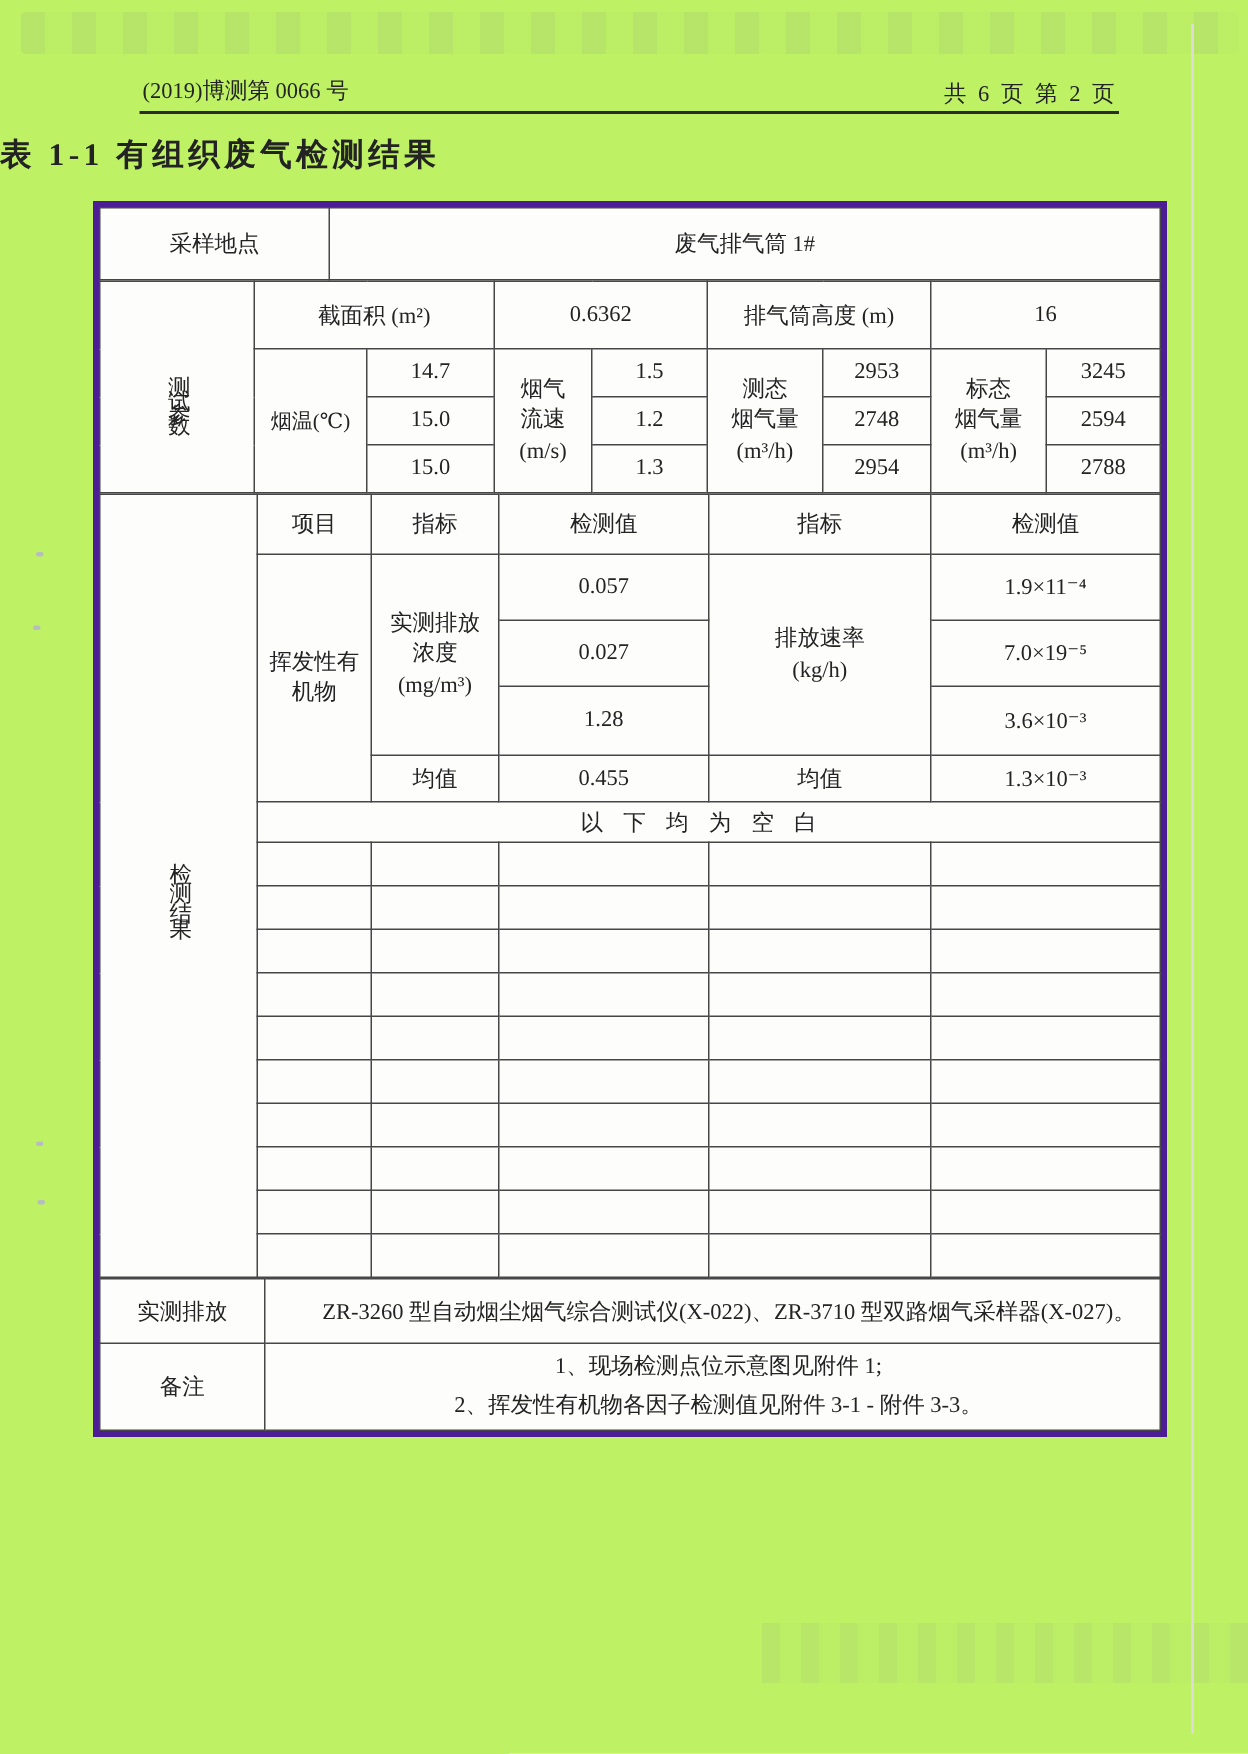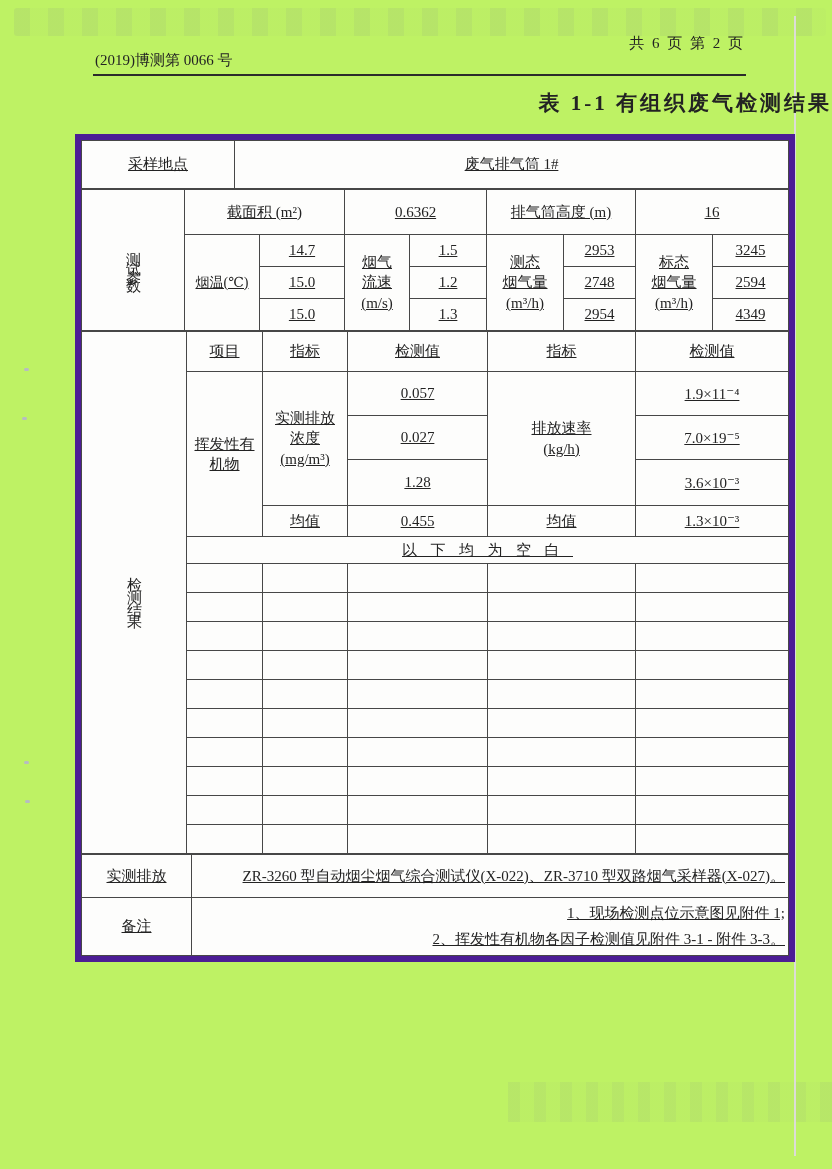--- a/index.html
+++ b/index.html
@@ -29,48 +29,48 @@
     background:#dcdcd7;
   }
   .speck { position:absolute; width:5px; height:3px; background:#b7bcc2; border-radius:2px; }
   .speck.s1 { left:24px; top:368px; }
   .speck.s2 { left:22px; top:417px; }
   .speck.s3 { left:24px; top:761px; }
   .speck.s4 { left:25px; top:800px; }
 
   
   .doc-number { position:absolute; left:95px; top:51px; font-size:15px; }
-  .page-info  { position:absolute; right:87px; top:34px; font-size:15px; letter-spacing:2px; }
+  .page-info  { position:absolute; right:87px; top:53px; font-size:15px; letter-spacing:2px; }
   .header-rule{ position:absolute; left:93px; top:74px; width:653px; height:2px; background:#2b2b2b; }
   .page-title {
     position:absolute; left:0; top:89px; width:100%; margin:0;
-    text-align:right; font-size:21px; font-weight:bold; letter-spacing:3px;
+    text-align:left; font-size:21px; font-weight:bold; letter-spacing:3px;
   }
 
   
   .wrap {
-    position:absolute; left:75px; top:134px; width:708px;
-    border:6px solid #4c1d95; background:#fdfdfc;text-decoration:underline;
+    position:absolute; left:62px; top:134px; width:708px;
+    border:4px solid #4c1d95; background:#fdfdfc;
   }
   table { border-collapse:collapse; table-layout:fixed; width:100%; }
   td {
     border:1px solid #474747; text-align:center; vertical-align:middle;
     font-size:15px; padding:1px 3px; overflow:hidden;
   }
   .preline { white-space:pre-line; line-height:1.35; }
   .nowrap  { white-space:nowrap; font-size:14px; }
   .vcell span {
     display:inline-block; writing-mode:vertical-lr; text-orientation:upright;
     line-height:1; font-size:15px;
   }
   .vcell.params span  { letter-spacing:0.6em; }
   .vcell.results span { letter-spacing:0.85em; }
   .blank-note { letter-spacing:0.9em; font-size:15px; }
-  .left-text  { text-align:right; padding-left:25px; }
-  .remarks-cell { text-align:right; padding-left:11px; }
+  .left-text  { text-align:center; padding-left:25px; }
+  .remarks-cell { text-align:center; padding-left:11px; }
   .remarks-cell div { line-height:1.7; font-size:15px; }
   .h48{height:48px} .h45{height:45px} .h32{height:32px} .h40{height:40px}
   .h44{height:44px} .h46{height:46px} .h31{height:31px} .h27{height:27px}
   .h29{height:29px} .h50{height:50px} .h43{height:43px} .h58{height:58px}
 </style>
 </head>
 <body>
 
 <div class="page">
 
@@ -143,21 +143,21 @@
       <tr class="h32">
         <td>15.0</td>
         <td>1.2</td>
         <td>2748</td>
         <td>2594</td>
       </tr>
       <tr class="h32">
         <td>15.0</td>
         <td>1.3</td>
         <td>2954</td>
-        <td>4349</td>
+        <td>2788</td>
       </tr>
     </tbody>
       </table>
 
     <table>
       <colgroup>
         <col style="width:105px">
           <col style="width:76px">
           <col style="width:85px">
         <col style="width:140px">

